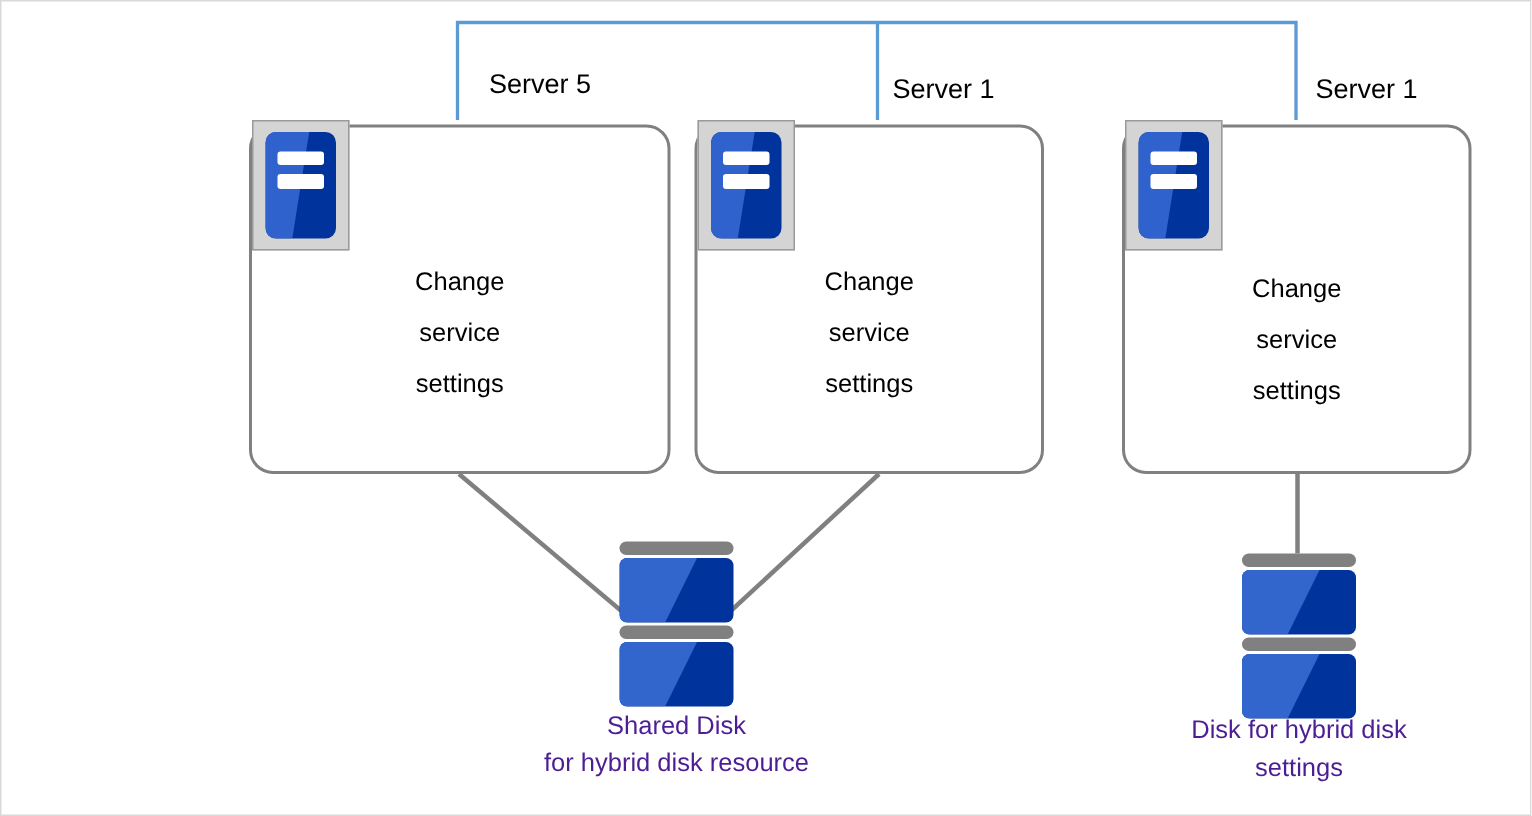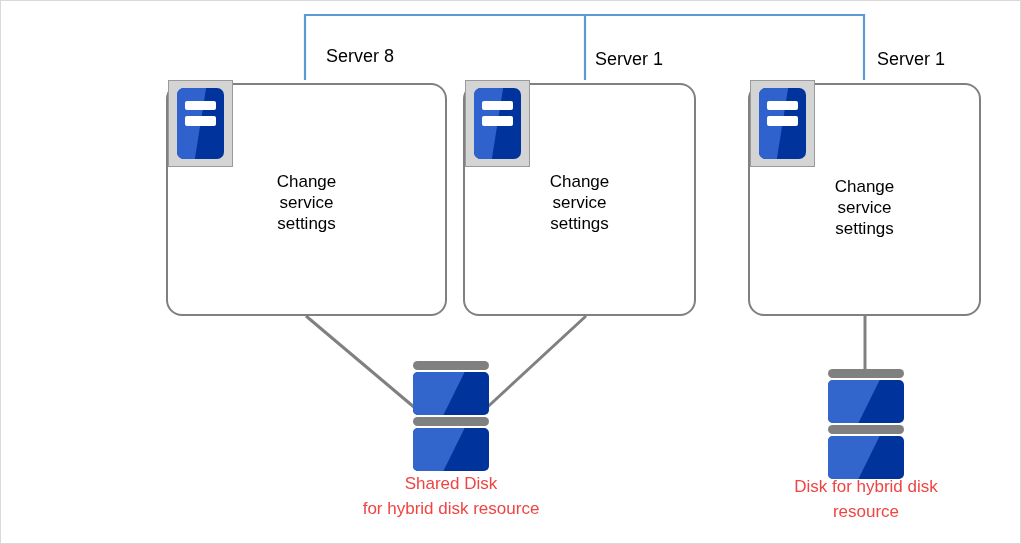--- a/index.html
+++ b/index.html
@@ -33,21 +33,21 @@
     border-radius: 16px;
     background: #ffffff;
     box-sizing: border-box;
   }
   .server-caption {
     position: absolute;
     width: 100%;
     text-align: center;
     font-size: 17px;
     color: #000000;
-    line-height: 21px;
+    line-height: 34px;
     white-space: pre-line;
   }
   
   .server-icon {
     position: absolute;
     width: 65px;
     height: 87px;
     background: #d4d4d4;
     border: 1.5px solid #9a9a9a;
     box-sizing: border-box;
@@ -113,21 +113,21 @@
     left: 0; top: 0;
     width: 100%; height: 100%;
     background: #3366cc;
     clip-path: polygon(0 0, 68% 0, 40% 100%, 0 100%);
   }
   .disk-caption {
     position: absolute;
     text-align: center;
     font-size: 17px;
     line-height: 25px;
-    color: #ef4444;
+    color: #4c1d95;
     white-space: pre-line;
   }
 </style>
 </head>
 <body>
 
 <div id="page">
 
   <svg class="svg-layer" viewBox="0 0 1021 544" xmlns="http://www.w3.org/2000/svg">
 
@@ -146,21 +146,21 @@
   <div class="server-box" style="left:165px; top:82px; width:281px; height:233px;"></div>
   <div class="server-icon" style="left:167px; top:79px;">
     <div class="chip">
       <div class="bar b1"></div>
       <div class="bar b2"></div>
     </div>
   </div>
   <div class="server-caption" style="left:165px; top:170px; width:281px;">Change
 service
 settings</div>
-  <div class="server-label" style="left:325px; top:45px;">Server 8</div>
+  <div class="server-label" style="left:325px; top:45px;">Server 5</div>
 
   <div class="server-box" style="left:462px; top:82px; width:233px; height:233px;"></div>
   <div class="server-icon" style="left:464px; top:79px;">
     <div class="chip">
       <div class="bar b1"></div>
       <div class="bar b2"></div>
     </div>
   </div>
   <div class="server-caption" style="left:462px; top:170px; width:233px;">Change
 service
@@ -188,15 +188,15 @@
   <div class="disk-caption" style="left:300px; top:470px; width:300px;">Shared Disk
 for hybrid disk resource</div>
 
   <div class="disk" style="left:827px; top:368px;">
     <div class="cap"></div>
     <div class="platter"></div>
     <div class="cap mid"></div>
     <div class="platter"></div>
   </div>
   <div class="disk-caption" style="left:755px; top:473px; width:220px;">Disk for hybrid disk
-resource</div>
+settings</div>
 
 </div>
 
 </body></html>

